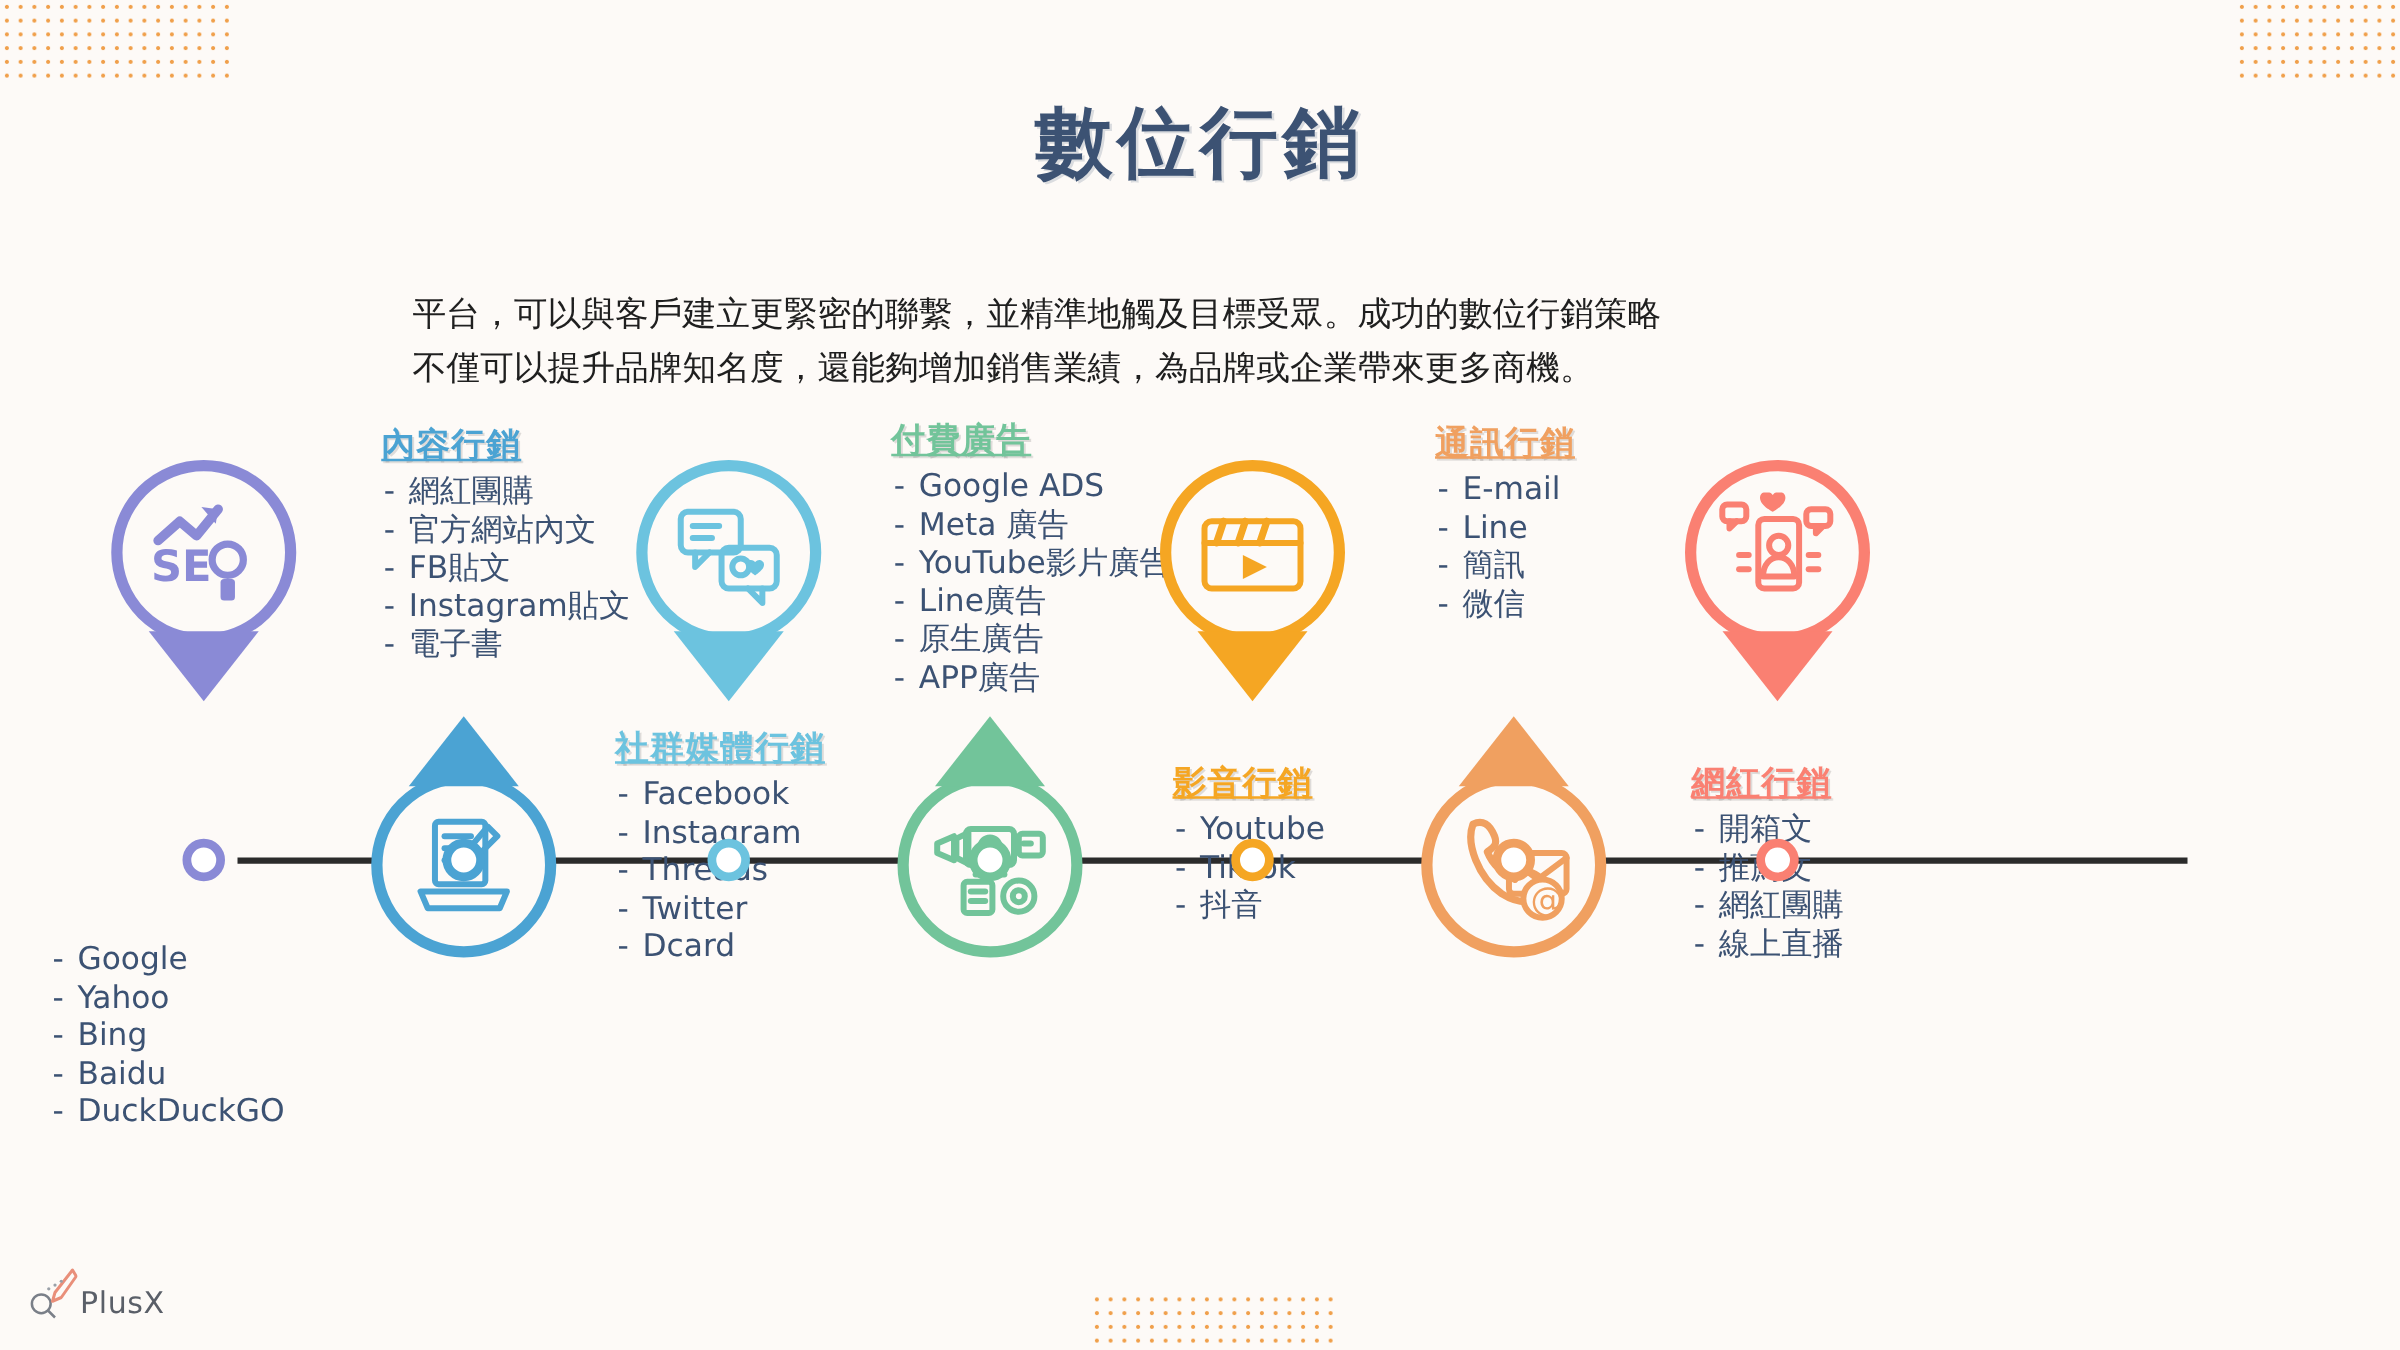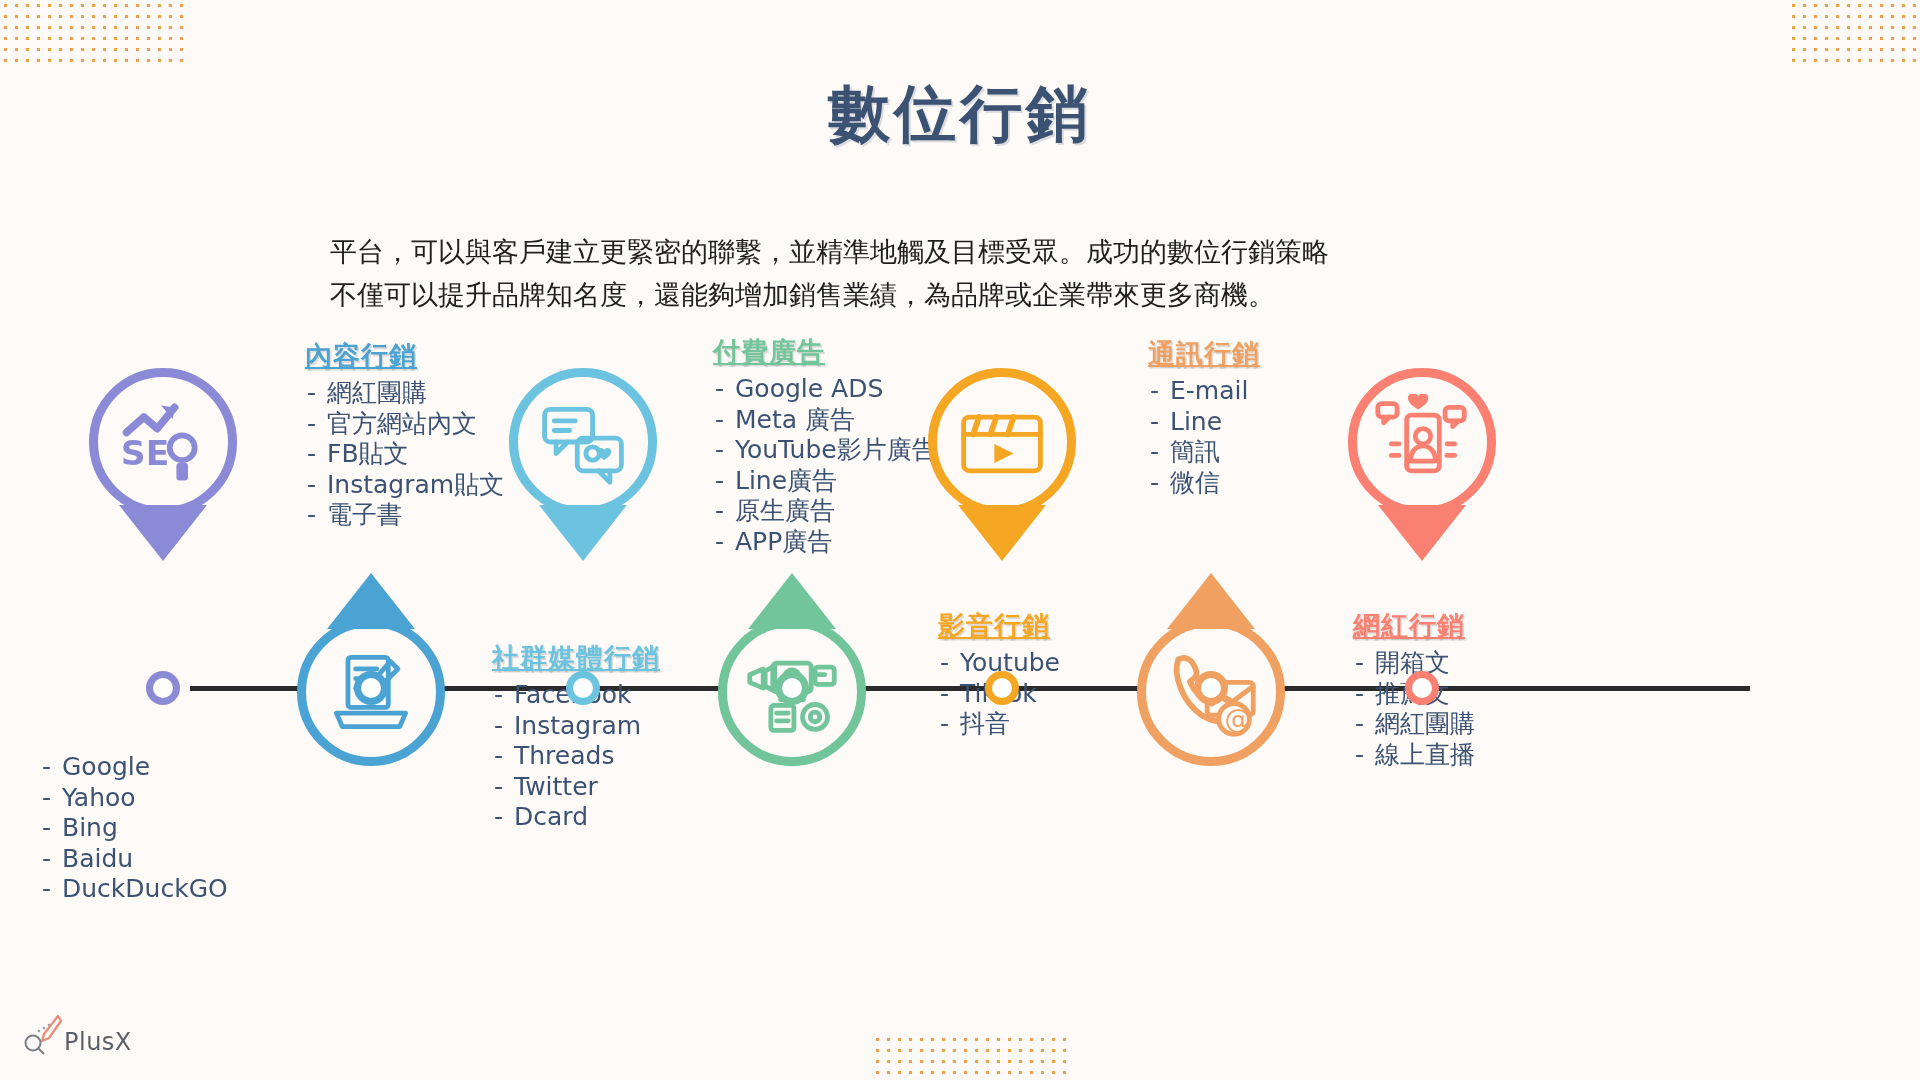--- a/index.html
+++ b/index.html
@@ -219,21 +219,21 @@
                <line x1="20" y1="38" x2="36" y2="38"></line>
                <rect x="44" y="46" width="46" height="34" rx="6"></rect>
                <polyline points="78,80 78,92 66,80"></polyline>
                <circle cx="60" cy="62" r="7"></circle>
                <path d="M72 58 c3-4 9-1 7 4 -1 3 -7 7 -7 7 s-6-4-7-7c-2-5 4-8 7-4z" fill="#6cc3df" stroke="none"></path>
           </svg>
         </span>
         <div class="pin-tail"></div>
       </div>
     </div>
-    <div class="block" style="left: 492px; top: 640px;">
+    <div class="block" style="left: 492px; top: 580px;">
       <div class="heading" style="color:#6cc3df">社群媒體行銷</div>
       <ul>
         <li>Facebook</li>
         <li>Instagram</li>
         <li>Threads</li>
         <li>Twitter</li>
         <li>Dcard</li>
       </ul>
     </div>
     <div class="node-dot" style="left: 792px; top: 688px; border-color: rgb(114, 196, 154);"></div>

